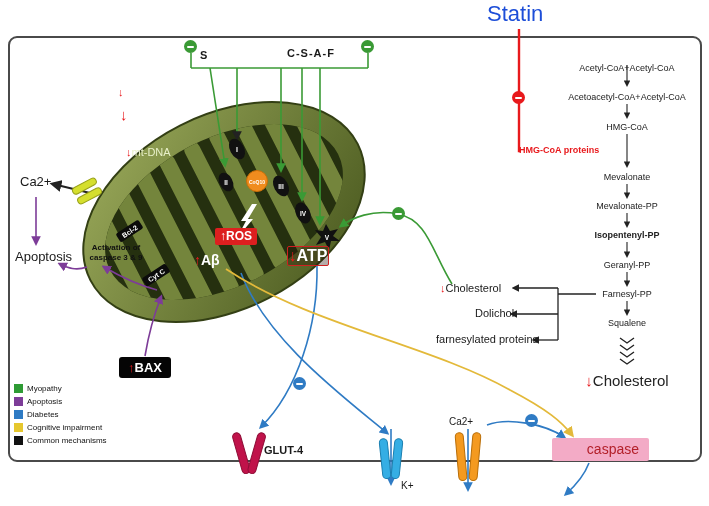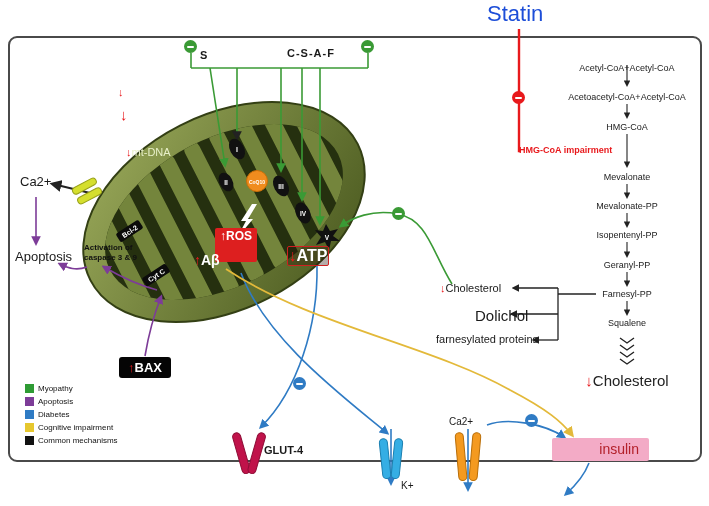--- a/index.html
+++ b/index.html
@@ -16,38 +16,38 @@
   .pstep{position:absolute;left:551px;width:152px;text-align:center;
          font-size:9px;color:#222;z-index:3;white-space:nowrap;}
   .enzyme{position:absolute;left:519px;top:145px;width:104px;font-size:9px;
           font-weight:700;color:#e8191c;z-index:3;white-space:nowrap;}
   .minus{position:absolute;width:13px;height:13px;border-radius:50%;z-index:4;}
   .minus::after{content:"";position:absolute;left:3px;top:5.5px;width:7px;height:2px;
                 background:#fff;border-radius:1px;}
   .minus.g{background:#3a9a35;}
   .minus.r{background:#e8191c;}
   .minus.b{background:#2f7bc4;}
-  .rosbox{position:absolute;left:215px;top:228px;width:42px;height:34px;background:#dd1f1f;
+  .rosbox{position:absolute;left:215px;top:228px;width:42px;height:17px;background:#dd1f1f;
           border-radius:2px;color:#fff;font-weight:700;font-size:12px;text-align:center;
           line-height:17px;z-index:3;}
   .atpbox{position:absolute;left:287px;top:246px;width:40px;height:18px;
           background:rgba(40,16,8,0.35);border:1.5px solid #cf2020;border-radius:2px;
           text-align:center;line-height:17px;font-size:16px;font-weight:700;z-index:3;}
   .rotbadge{position:absolute;background:#0b0b0b;color:#fff;font-size:7px;font-weight:700;
             padding:1.5px 5px;border-radius:2px;transform:rotate(-33deg);z-index:3;}
   .baxbox{position:absolute;left:119px;top:357px;width:52px;height:21px;background:#050505;
           border-radius:3px;text-align:center;line-height:21px;font-size:13px;font-weight:700;z-index:3;}
   .legend{position:absolute;left:14px;top:384px;z-index:3;}
-  .legend-row{display:flex;align-items:center;margin-bottom:4px;margin-left:11px;}
+  .legend-row{display:flex;align-items:center;margin-bottom:4px;}
   .swatch{display:inline-block;width:9px;height:9px;margin-right:4px;}
   .legend-label{font-size:8px;color:#111;}
   .insulin{position:absolute;left:552px;top:438px;width:97px;height:23px;background:#f3abc6;
            border-radius:2px;z-index:2;text-align:right;line-height:23px;padding-right:10px;
            box-sizing:border-box;font-size:14px;color:#b3202a;}
-  .caspase{position:absolute;left:84px;top:243px;width:64px;font-size:8px;
+  .caspase{position:absolute;left:84px;top:243px;width:64px;text-align:center;font-size:8px;
            font-weight:700;line-height:1.25;color:#111;z-index:3;}
 </style>
 </head>
 <body>
 
 <div id="stage">
 
   <div class="panel"></div>
 
   <svg id="art" width="709" height="506" viewBox="0 0 709 506">
@@ -240,41 +240,41 @@
     </div>
     <div class="legend-row">
       <span class="swatch" style="background: rgb(17, 17, 17);"></span>
       <span class="legend-label">Common mechanisms</span>
     </div>
   </div>
 
   <div class="lbl" style="left:440px;top:282px;font-size:11px;">
     <span class="red">↓</span><span>Cholesterol</span>
   </div>
-  <div class="lbl" style="left:459px;top:307px;font-size:15px;padding-left:16px;">Dolichol</div>
+  <div class="lbl" style="left:459px;top:307px;font-size:11px;padding-left:16px;">Dolichol</div>
   <div class="lbl" style="left:436px;top:333px;font-size:11px;">farnesylated proteins</div>
 
   <div class="pstep" style="top:52px;margin-top:11px;">Acetyl-CoA+Acetyl-CoA</div>
   <div class="pstep" style="top:92px;">Acetoacetyl-CoA+Acetyl-CoA</div>
   <div class="pstep" style="top:122px;">HMG-CoA</div>
-  <div class="enzyme">HMG-CoA impairment</div>
+  <div class="enzyme">HMG-CoA proteins</div>
   <div class="pstep" style="top:172px;">Mevalonate</div>
   <div class="pstep" style="top:201px;">Mevalonate-PP</div>
-  <div class="pstep" style="top:230px;">Isopentenyl-PP</div>
+  <div class="pstep" style="top:230px;font-weight:bold;">Isopentenyl-PP</div>
   <div class="pstep" style="top:260px;">Geranyl-PP</div>
   <div class="pstep" style="top:289px;">Farnesyl-PP</div>
   <div class="pstep" style="top:318px;">Squalene</div>
   <div class="pstep" style="top:372px;font-size:15px;">
     <span class="red">↓</span><span>Cholesterol</span>
   </div>
 
   <div class="lbl" style="left:264px;top:444px;font-size:11px;font-weight:700;">GLUT-4</div>
   <div class="lbl" style="left:401px;top:480px;font-size:10px;">K+</div>
   <div class="lbl" style="left:449px;top:416px;font-size:10px;">Ca2+</div>
-  <div class="insulin">insulin</div>
+  <div class="insulin">caspase</div>
 
   <span class="minus g" style="left:184px;top:40px;"></span>
   <span class="minus g" style="left:361px;top:40px;"></span>
   <span class="minus g" style="left:392px;top:207px;"></span>
   <span class="minus r" style="left:512px;top:91px;"></span>
   <span class="minus b" style="left:293px;top:377px;"></span>
   <span class="minus b" style="left:525px;top:414px;"></span>
 
 </div>
 

